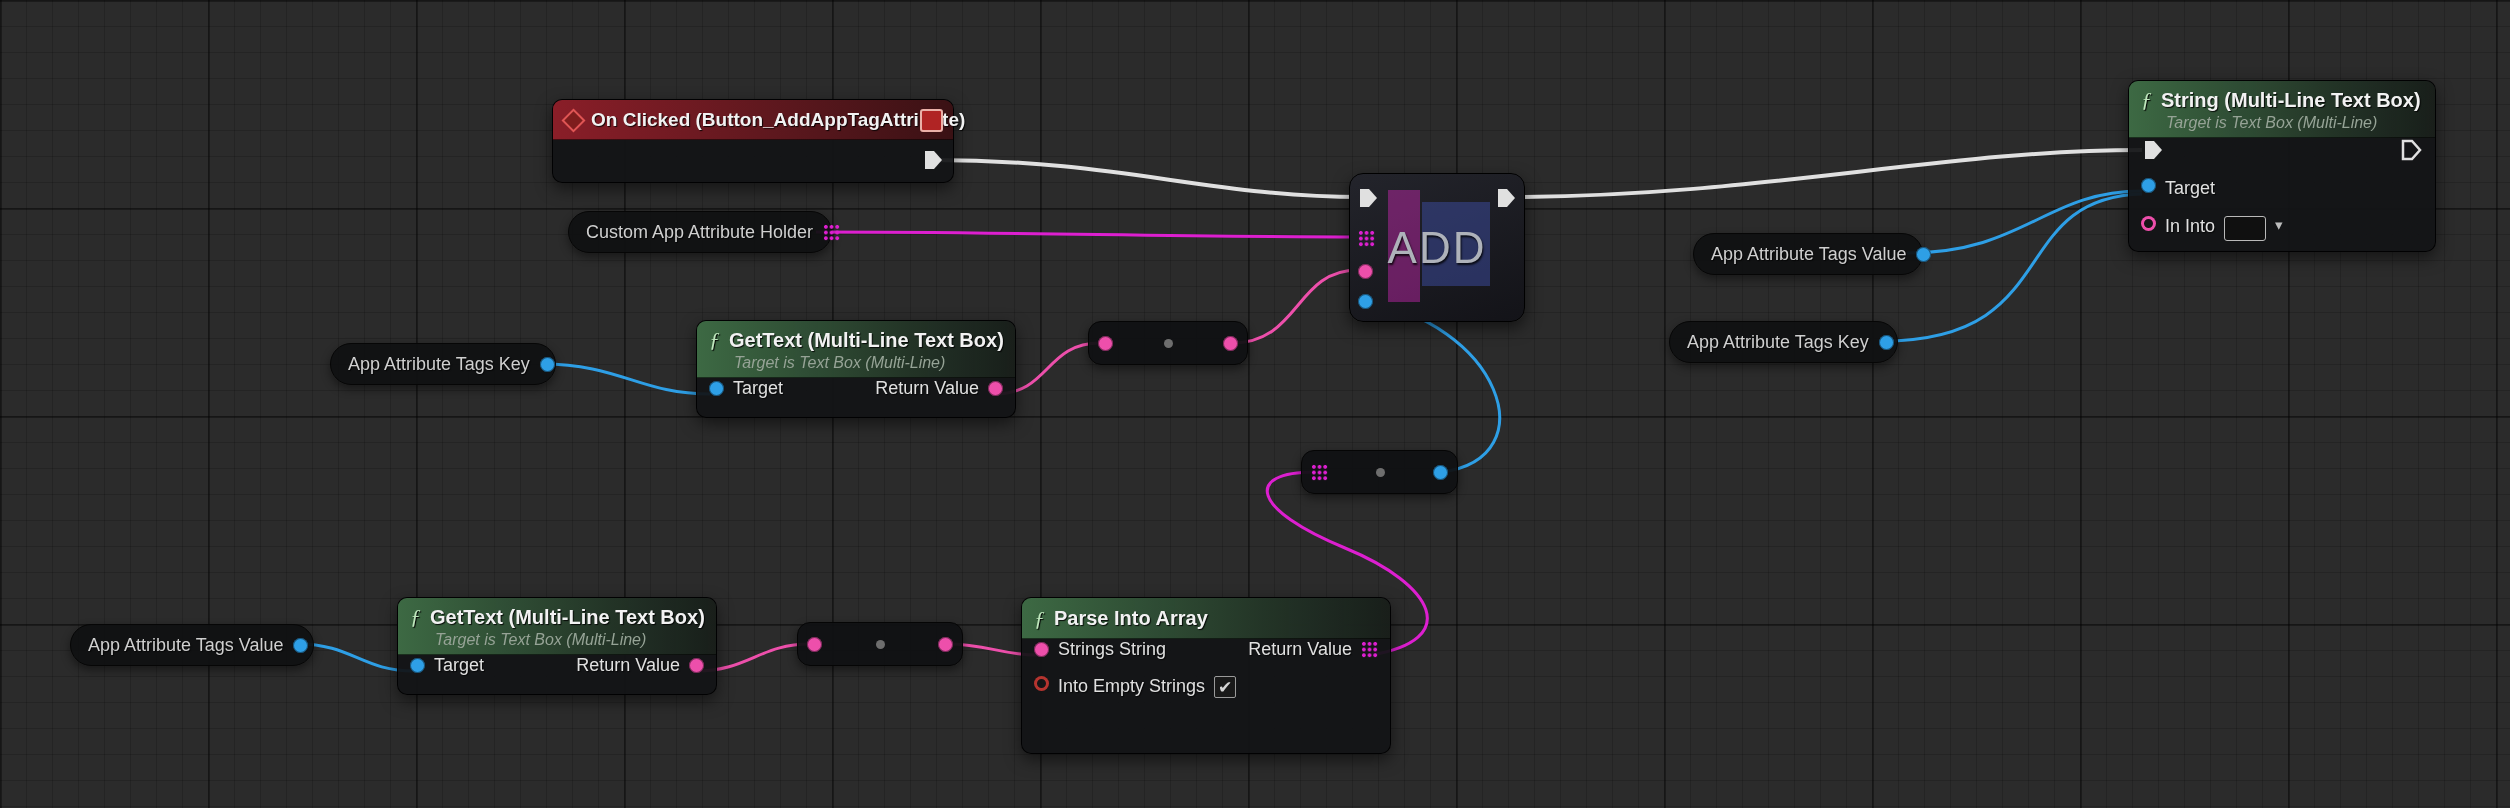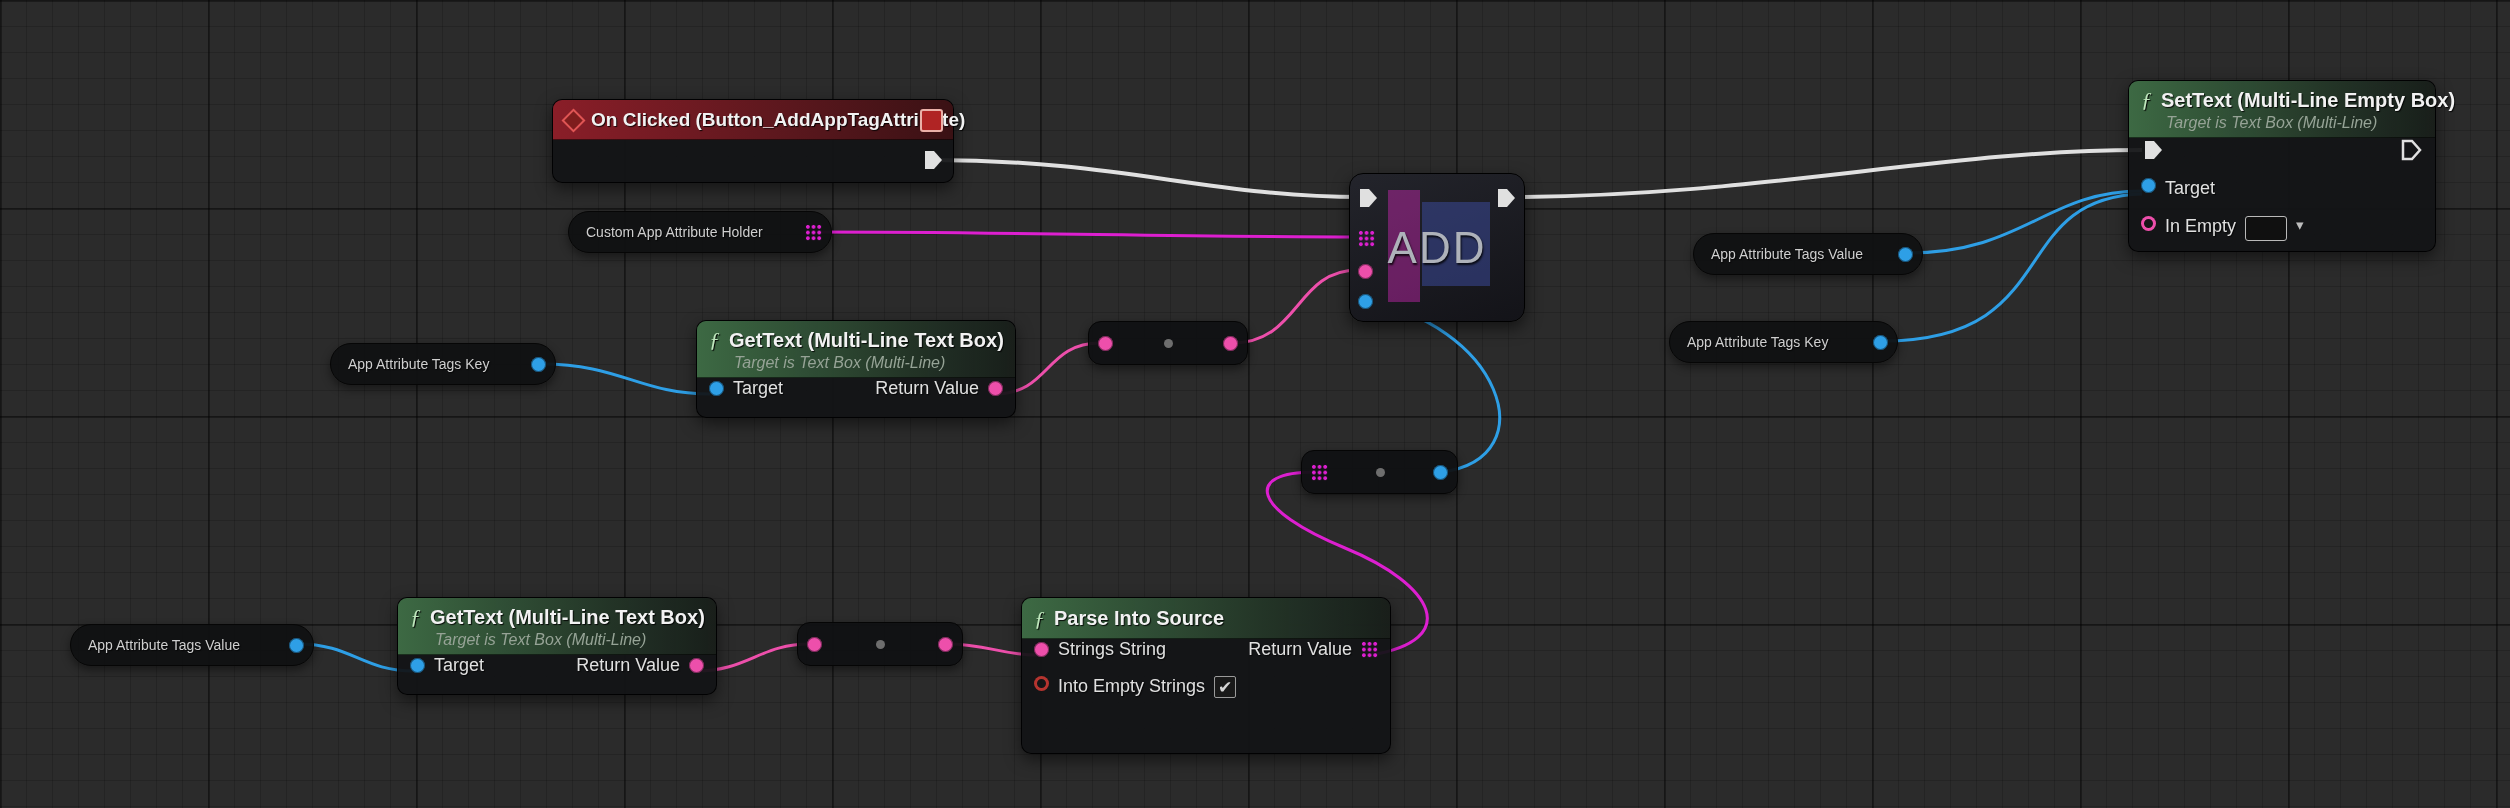--- a/index.html
+++ b/index.html
@@ -45,21 +45,21 @@
   .prow.split { justify-content:space-between; }
   .pin-label { font-size:18px; color:#e0e0e0; text-shadow:1px 1px 1px rgba(0,0,0,0.7); white-space:nowrap; }
   .out-group { display:flex; align-items:center; gap:9px; }
   .var-pill {
     position:absolute; z-index:2; height:42px; border-radius:21px;
     background:rgba(16,17,18,0.95); border:1px solid #060606;
     box-shadow:0 4px 10px rgba(0,0,0,0.45);
     display:flex; align-items:center; justify-content:space-between;
     gap:10px; padding:0 9px 0 17px; box-sizing:border-box;
   }
-  .pill-label { font-size:14px; color:#cfcfcf; white-space:nowrap; text-shadow:1px 1px 1px rgba(0,0,0,0.7); }
+  .pill-label { font-size:18px; color:#cfcfcf; white-space:nowrap; text-shadow:1px 1px 1px rgba(0,0,0,0.7); }
   .conv {
     position:absolute; z-index:2; height:44px; border-radius:13px;
     background:rgba(16,17,19,0.95); border:1px solid #050505;
     box-shadow:0 4px 10px rgba(0,0,0,0.45);
     display:flex; align-items:center; justify-content:space-between;
     padding:0 9px; box-sizing:border-box;
   }
   .mini-dot { width:9px; height:9px; border-radius:50%; background:#6e6e6e; }
   .add-node {
     position:absolute; z-index:2; width:174px; height:147px;
@@ -185,39 +185,39 @@
 
   <div class="var-pill" style="left:1669px; top:321px; width:229px;">
     <span class="pill-label">App Attribute Tags Key</span>
     <span class="pin solid" style="color:#2e9fe6;"></span>
   </div>
 
   <div class="node" style="left:2128px; top:80px; width:306px; height:170px;">
     <div class="hdr hdr-green">
       <div class="title-row">
         <span class="fn-icon">ƒ</span>
-        <span class="node-title">SetText (Multi-Line Empty Box)</span>
+        <span class="node-title">String (Multi-Line Text Box)</span>
       </div>
       <div class="node-sub" style="margin-left:25px;">Target is Text Box (Multi-Line)</div>
     </div>
     <div class="prow split" style="height:40px;">
       <svg class="exec-svg" width="24" height="24" viewBox="0 0 24 24">
           <path d="M4 3h9l8 9-8 9H4z" fill="#e0e0e0"></path>
         </svg>
       <svg class="exec-svg" width="24" height="24" viewBox="0 0 24 24">
           <path d="M4 3h9l8 9-8 9H4z" fill="none" stroke="#e0e0e0" stroke-width="2.5"></path>
         </svg>
     </div>
     <div class="prow" style="height:38px;">
       <span class="pin solid" style="color:#2e9fe6;"></span>
       <span class="pin-label">Target</span>
     </div>
     <div class="prow" style="height:38px;">
       <span class="pin hollow" style="color:#ed4fab;"></span>
-      <span class="pin-label">In Empty</span>
+      <span class="pin-label">In Into</span>
       <span class="value-box intext-box"></span>
       <span class="caret">▾</span>
     </div>
   </div>
 
   <div class="var-pill" style="left:70px; top:624px; width:244px;">
     <span class="pill-label">App Attribute Tags Value</span>
     <span class="pin solid" style="color:#2e9fe6;"></span>
   </div>
 
@@ -244,21 +244,21 @@
   <div class="conv" style="left:797px; top:622px; width:166px;">
     <span class="pin solid" style="color:#ed4fab;"></span>
     <span class="mini-dot"></span>
     <span class="pin solid" style="color:#ed4fab;"></span>
   </div>
 
   <div class="node" style="left:1021px; top:597px; width:368px; height:155px;">
     <div class="hdr hdr-green" style="height:41px; box-sizing:border-box;">
       <div class="title-row" style="height:100%;">
         <span class="fn-icon">ƒ</span>
-        <span class="node-title">Parse Into Source</span>
+        <span class="node-title">Parse Into Array</span>
       </div>
     </div>
     <div class="prow split" style="height:37px;">
       <span class="out-group">
         <span class="pin solid" style="color:#ed4fab;"></span>
         <span class="pin-label">Strings String</span>
       </span>
       <span class="out-group">
         <span class="pin-label">Return Value</span>
         <span class="pin-grid" style="color:#dd1fd0;"></span>

